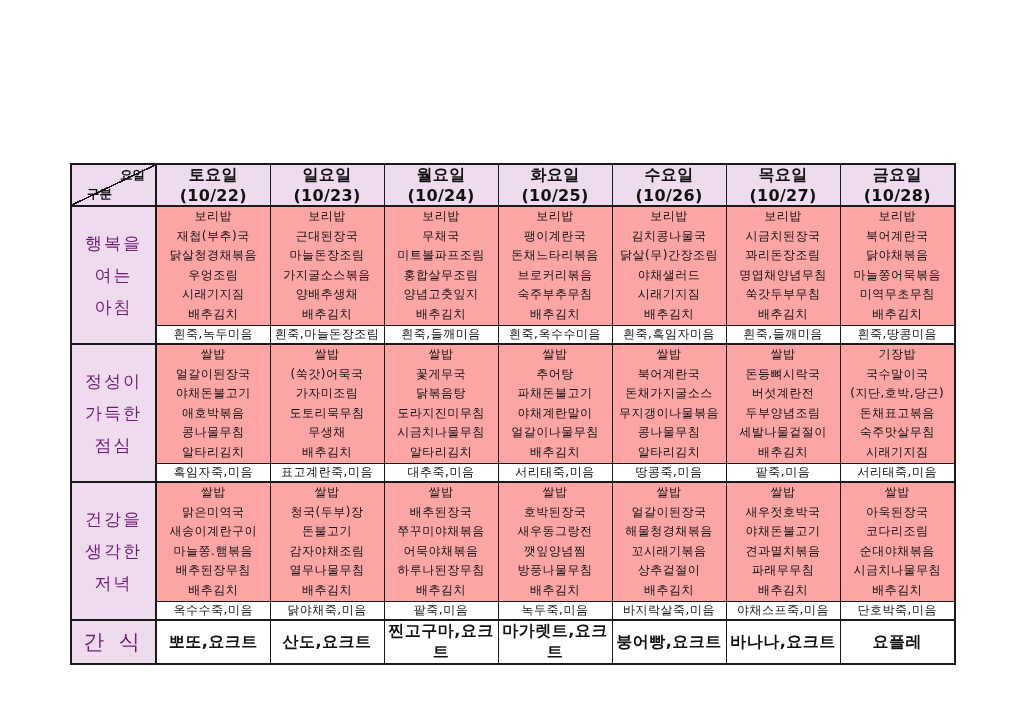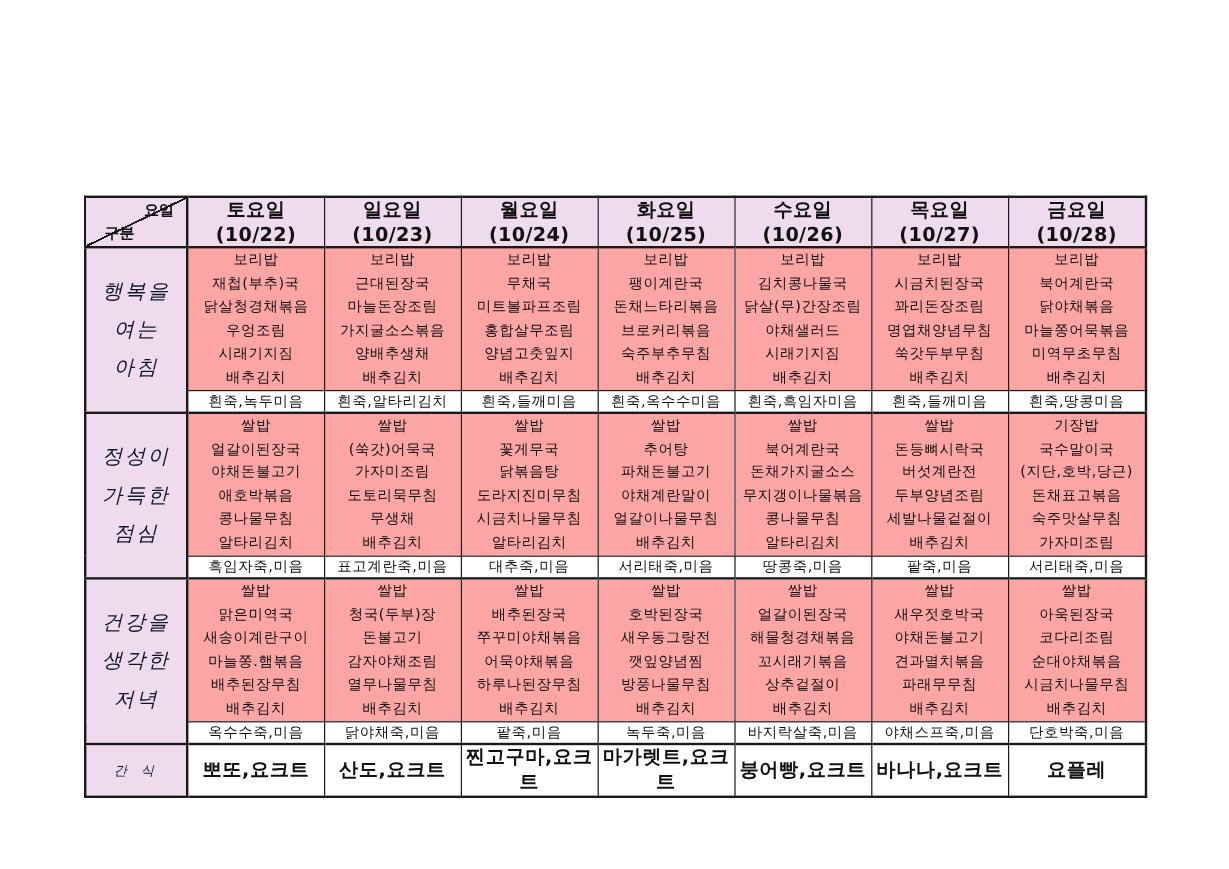--- a/index.html
+++ b/index.html
@@ -43,24 +43,24 @@
     background-image: linear-gradient(to bottom right,
       transparent calc(50% - 0.8px),
       #1a1a1a calc(50% - 0.8px),
       #1a1a1a calc(50% + 0.8px),
       transparent calc(50% + 0.8px));
   }
   .corner-yoil  { position: absolute; top: 2px;  right: 10px; font-size: 12.5px; font-weight: bold; }
   .corner-gubun { position: absolute; bottom: 2px; left: 15px; font-size: 12.5px; font-weight: bold; }
 
   td.label {
-    font-size: 17px; color: #0f172a; letter-spacing: 2px;
-    line-height: 32px; white-space: pre-line; font-weight: 500; font-style: italic;
-  }
-  td.snack-label { font-size: 11px; letter-spacing: 4px; line-height: normal; }
+    font-size: 17px; color: #701a75; letter-spacing: 2px;
+    line-height: 32px; white-space: pre-line; font-weight: 500;
+  }
+  td.snack-label { font-size: 21px; letter-spacing: 4px; line-height: normal; }
 
   td.menu {
     font-size: 12px; line-height: 19.5px; letter-spacing: 0.5px;
     white-space: pre-line; background: #fca5a5;
   }
   td.porridge, td.snack {
     font-size: 12px; letter-spacing: 0.5px; background: #ffffff;
   }
   td.snack { font-size: 16px; font-weight: bold; }
 </style>
@@ -138,21 +138,21 @@
 배추김치</td>
       <td class="menu">보리밥
 북어계란국
 닭야채볶음
 마늘쫑어묵볶음
 미역무초무침
 배추김치</td>
     </tr>
     <tr class="porridge-row">
       <td class="porridge">흰죽,녹두미음</td>
-      <td class="porridge">흰죽,알타리김치</td>
+      <td class="porridge">흰죽,마늘돈장조림</td>
       <td class="porridge">흰죽,들깨미음</td>
       <td class="porridge">흰죽,옥수수미음</td>
       <td class="porridge">흰죽,흑임자미음</td>
       <td class="porridge">흰죽,들깨미음</td>
       <td class="porridge">흰죽,땅콩미음</td>
     </tr>
 
     <tr class="menu-row">
       <td class="label" rowspan="2">정성이
 가득한
@@ -191,21 +191,21 @@
 돈등뼈시락국
 버섯계란전
 두부양념조림
 세발나물겉절이
 배추김치</td>
       <td class="menu">기장밥
 국수말이국
 (지단,호박,당근)
 돈채표고볶음
 숙주맛살무침
-가자미조림</td>
+시래기지짐</td>
     </tr>
     <tr class="porridge-row">
       <td class="porridge">흑임자죽,미음</td>
       <td class="porridge">표고계란죽,미음</td>
       <td class="porridge">대추죽,미음</td>
       <td class="porridge">서리태죽,미음</td>
       <td class="porridge">땅콩죽,미음</td>
       <td class="porridge">팥죽,미음</td>
       <td class="porridge">서리태죽,미음</td>
     </tr>

